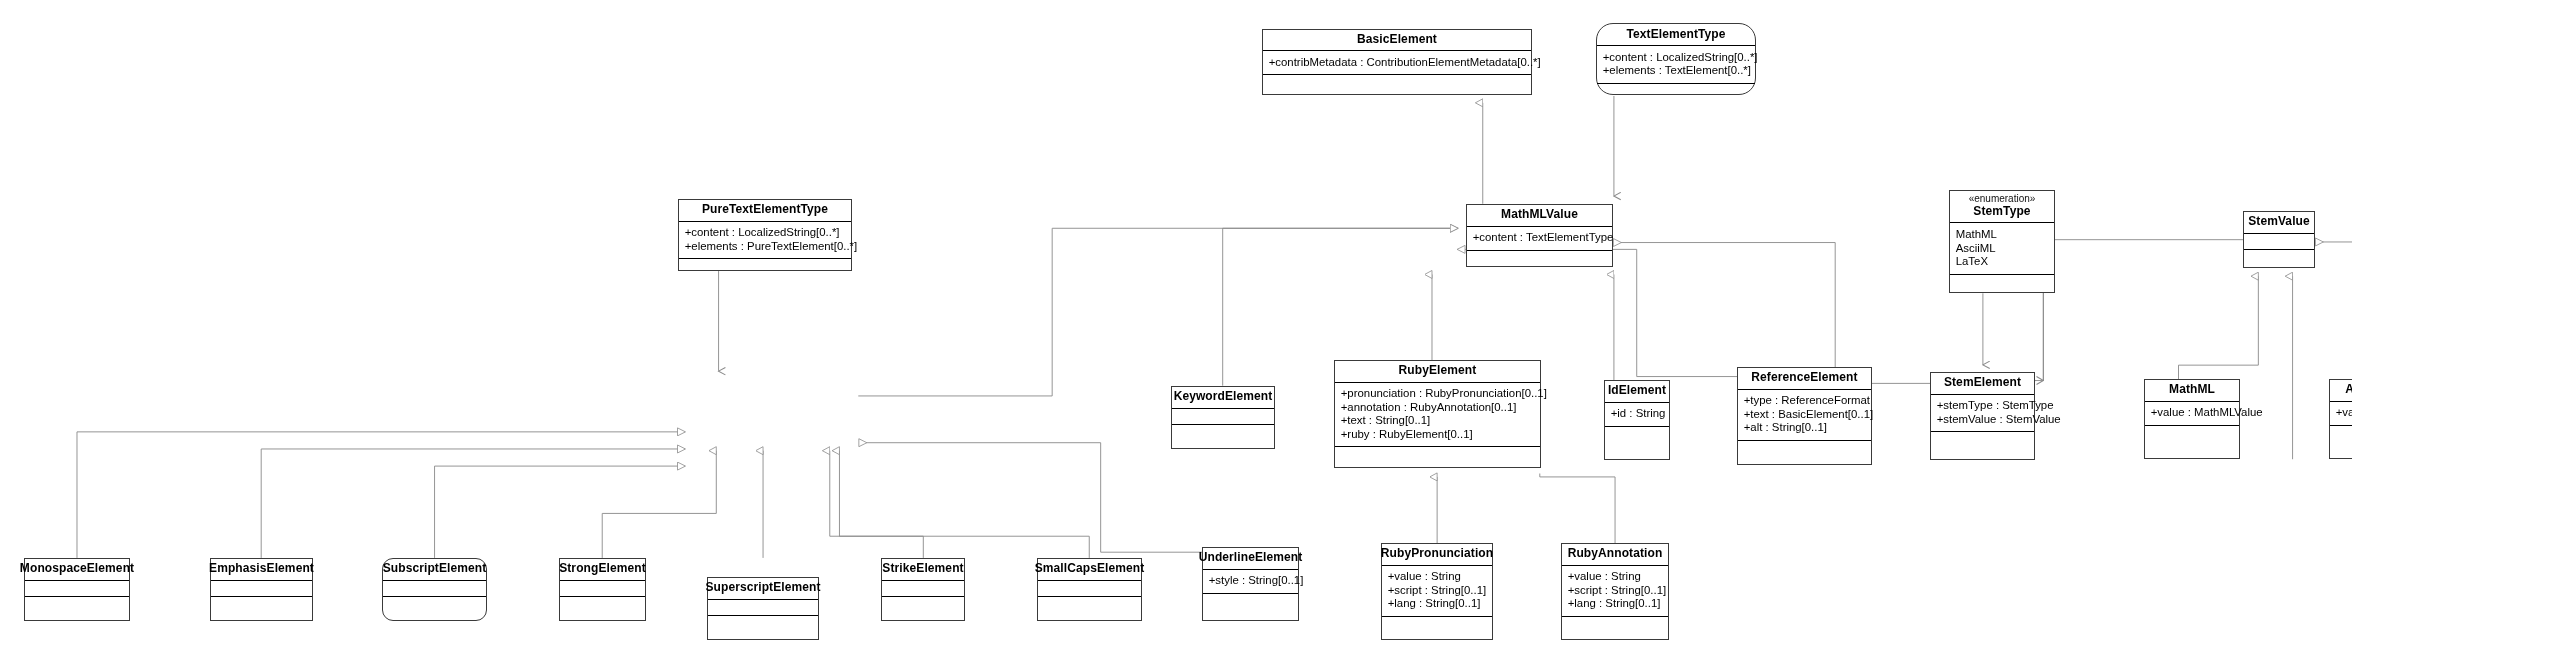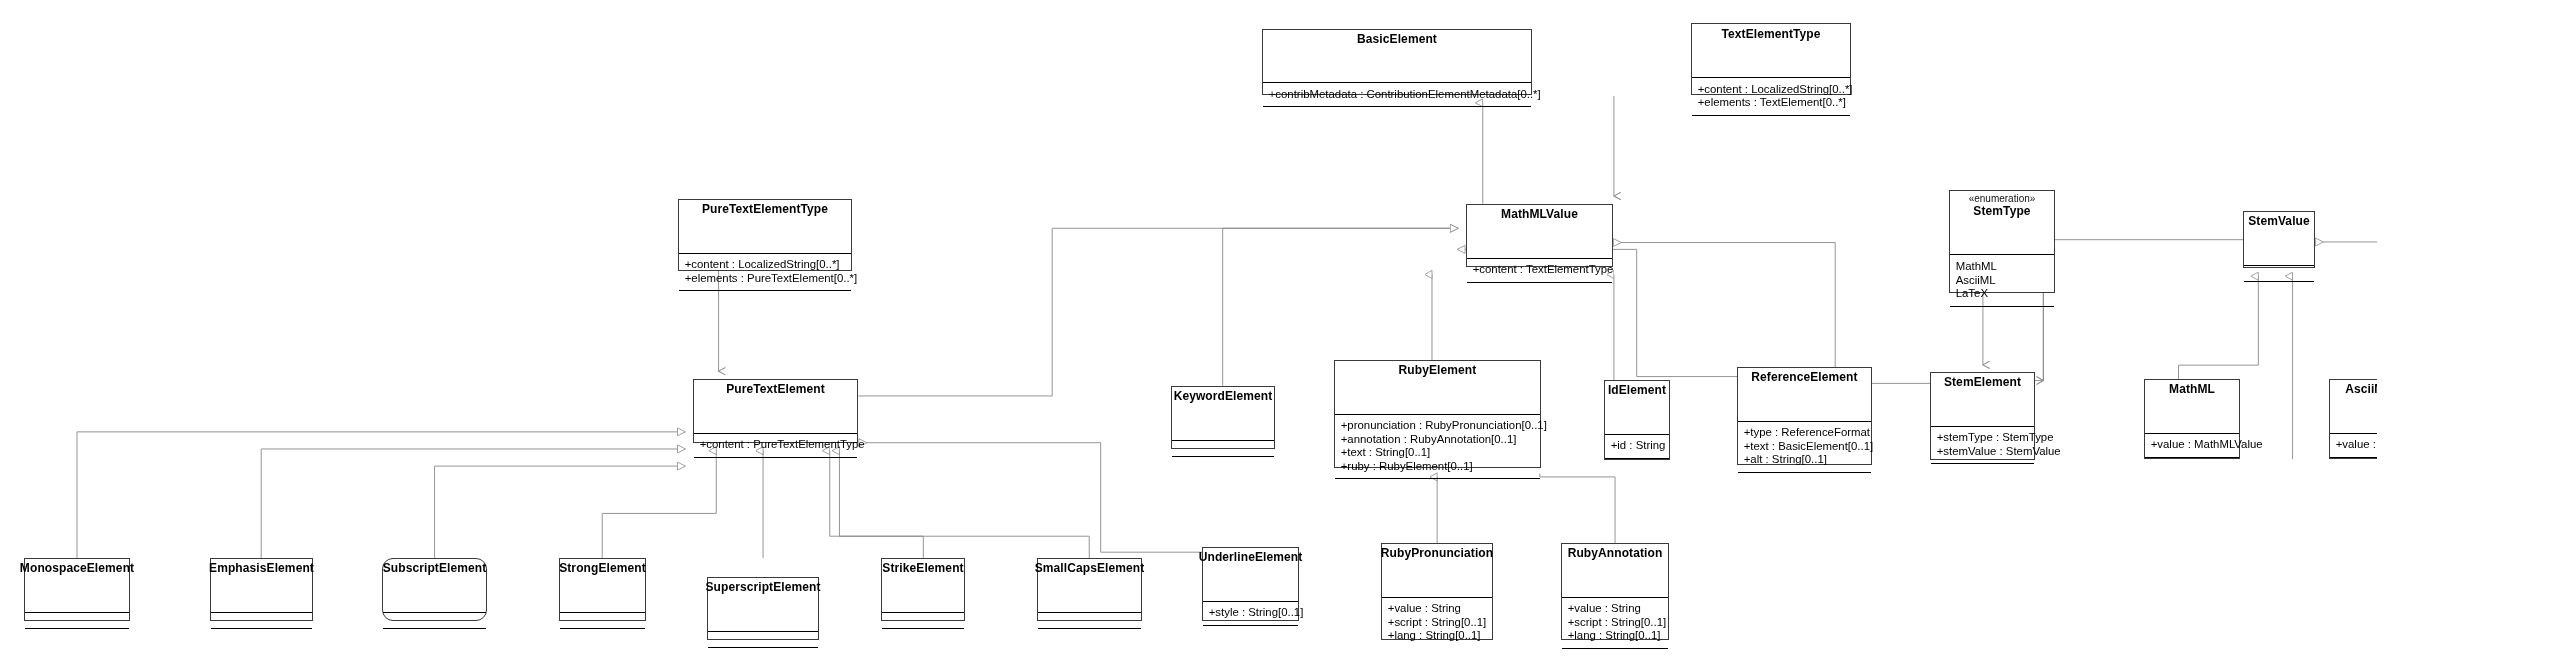--- a/index.html
+++ b/index.html
@@ -1,23 +1,23 @@
 <!DOCTYPE html>
 <html style="font-size:9px"><head>
 <meta charset="utf-8">
 <style>
   html,body{margin:0;padding:0;background:#ffffff;}
   body{font-family:"Liberation Sans",sans-serif;}
-  #stage{position:relative;width:2352px;height:663px;background:#ffffff;overflow:hidden;padding-left:25px;}
+  #stage{position:relative;width:2352px;height:663px;background:#ffffff;overflow:hidden;}
   svg.wires{position:absolute;left:0;top:0;width:2576px;height:663px;pointer-events:none;}
   .uml-class{position:absolute;box-sizing:border-box;background:#ffffff;border:1.1px solid #3a3a3a;display:flex;flex-direction:column;}
   .uml-head{box-sizing:border-box;display:flex;flex-direction:column;align-items:center;justify-content:center;padding:3.4px 3.4px 4px 3.4px;}
   .uml-stereo{font-size:10px;color:#111;line-height:1.05;font-weight:400;}
   .uml-name{font-size:12px;font-weight:bold;color:#000;line-height:1.12;white-space:nowrap;letter-spacing:0.1px;}
-  .uml-attrs{box-sizing:border-box;border-top:1.1px solid #000;padding:4.6px 5.7px 5.1px 5.7px;flex:0 0 auto;margin-top:32px;}
+  .uml-attrs{box-sizing:border-box;border-top:1.1px solid #000;padding:4.6px 5.7px 5.1px 5.7px;flex:0 0 auto;}
   .uml-attr{font-size:11.4px;color:#000;line-height:1.18;white-space:nowrap;}
   .uml-ops{box-sizing:border-box;border-top:1.1px solid #000;flex:1 1 auto;min-height:15px;}
   .uml-lit{font-size:11.4px;color:#000;line-height:1.2;white-space:nowrap;}
   .empty-attrs{min-height:16px;}
 </style>
 </head>
 <body>
 
 <div id="stage">
   <svg class="wires" viewBox="0 0 4517 1162" xmlns="http://www.w3.org/2000/svg">
@@ -86,21 +86,21 @@
   </svg>
 <div class="uml-class" style="left: 1262px; top: 28.5px; width: 270px; height: 66px;">
       <div class="uml-head">
         <div class="uml-name">BasicElement</div>
       </div>
       <div class="uml-attrs">
         <div class="uml-attr">+contribMetadata : ContributionElementMetadata[0..*]</div>
       </div>
       <div class="uml-ops"></div>
     </div>
-    <div class="uml-class" style="left: 1691px; top: 23.4px; width: 160px; height: 72px;">
+    <div class="uml-class" style="left: 1596px; top: 23.4px; width: 160px; height: 72px; border-radius: 17px;">
       <div class="uml-head">
         <div class="uml-name">TextElementType</div>
       </div>
       <div class="uml-attrs">
         <div class="uml-attr">+content : LocalizedString[0..*]</div>
         <div class="uml-attr">+elements : TextElement[0..*]</div>
       </div>
       <div class="uml-ops"></div>
     </div>
     <div class="uml-class" style="left: 678px; top: 199px; width: 174px; height: 72px;">
@@ -132,29 +132,20 @@
         <div class="uml-lit">AsciiML</div>
         <div class="uml-lit">LaTeX</div>
       </div>
       <div class="uml-ops"></div>
     </div>
     <div class="uml-class" style="left: 2243px; top: 211px; width: 72px; height: 57px;">
       <div class="uml-head">
         <div class="uml-name">StemValue</div>
       </div>
       <div class="uml-attrs empty-attrs"></div>
-      <div class="uml-ops"></div>
-    </div>
-    <div class="uml-class" style="left: 693px; top: 379px; width: 165px; height: 64px;">
-      <div class="uml-head">
-        <div class="uml-name">PureTextElement</div>
-      </div>
-      <div class="uml-attrs">
-        <div class="uml-attr">+content : PureTextElementType</div>
-      </div>
       <div class="uml-ops"></div>
     </div>
     <div class="uml-class" style="left: 1171px; top: 386px; width: 104px; height: 63px;">
       <div class="uml-head">
         <div class="uml-name">KeywordElement</div>
       </div>
       <div class="uml-attrs empty-attrs"></div>
       <div class="uml-ops"></div>
     </div>
     <div class="uml-class" style="left: 1334px; top: 360px; width: 207px; height: 108px;">
@@ -277,21 +268,21 @@
     </div>
     <div class="uml-class" style="left: 1202px; top: 547px; width: 97px; height: 74px;">
       <div class="uml-head">
         <div class="uml-name">UnderlineElement</div>
       </div>
       <div class="uml-attrs">
         <div class="uml-attr">+style : String[0..1]</div>
       </div>
       <div class="uml-ops"></div>
     </div>
-    <div class="uml-class" style="left: 1381px; top: 543px; width: 112px; height: 97px; align-items: center;">
+    <div class="uml-class" style="left: 1381px; top: 543px; width: 112px; height: 97px;">
       <div class="uml-head">
         <div class="uml-name">RubyPronunciation</div>
       </div>
       <div class="uml-attrs">
         <div class="uml-attr">+value : String</div>
         <div class="uml-attr">+script : String[0..1]</div>
         <div class="uml-attr">+lang : String[0..1]</div>
       </div>
       <div class="uml-ops"></div>
     </div>

